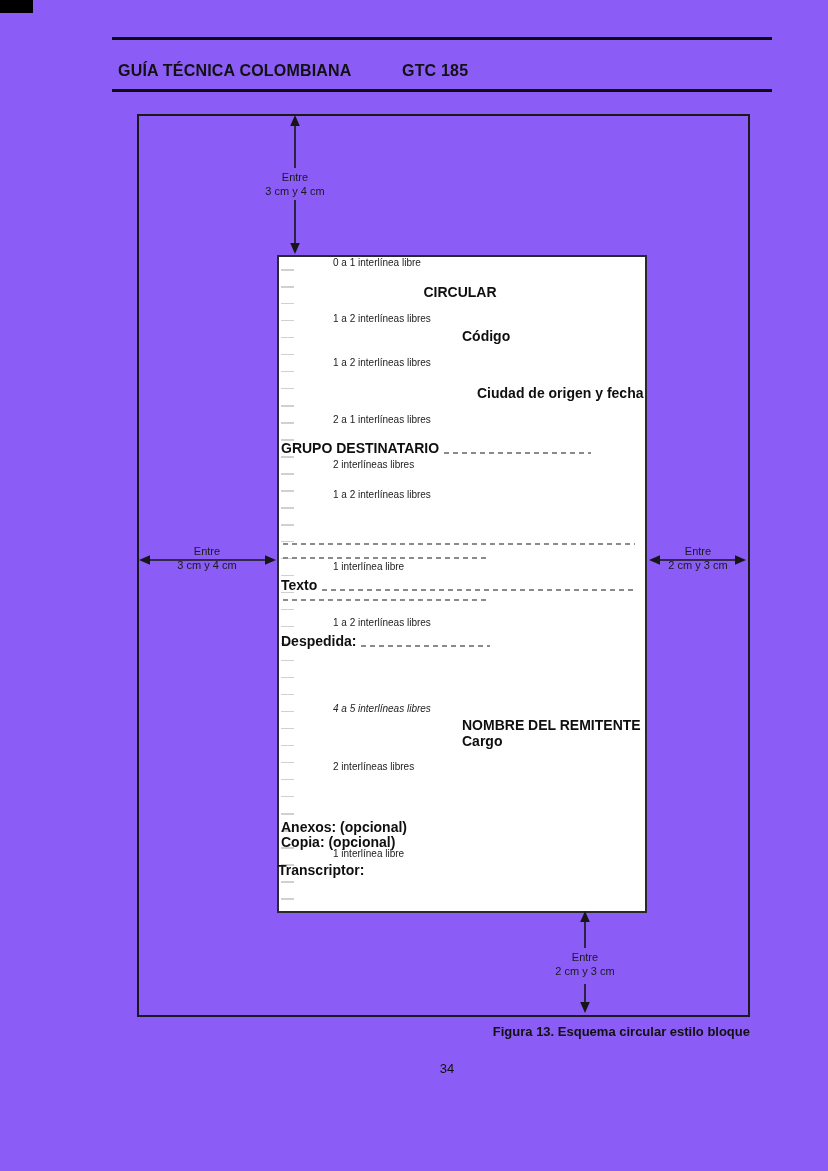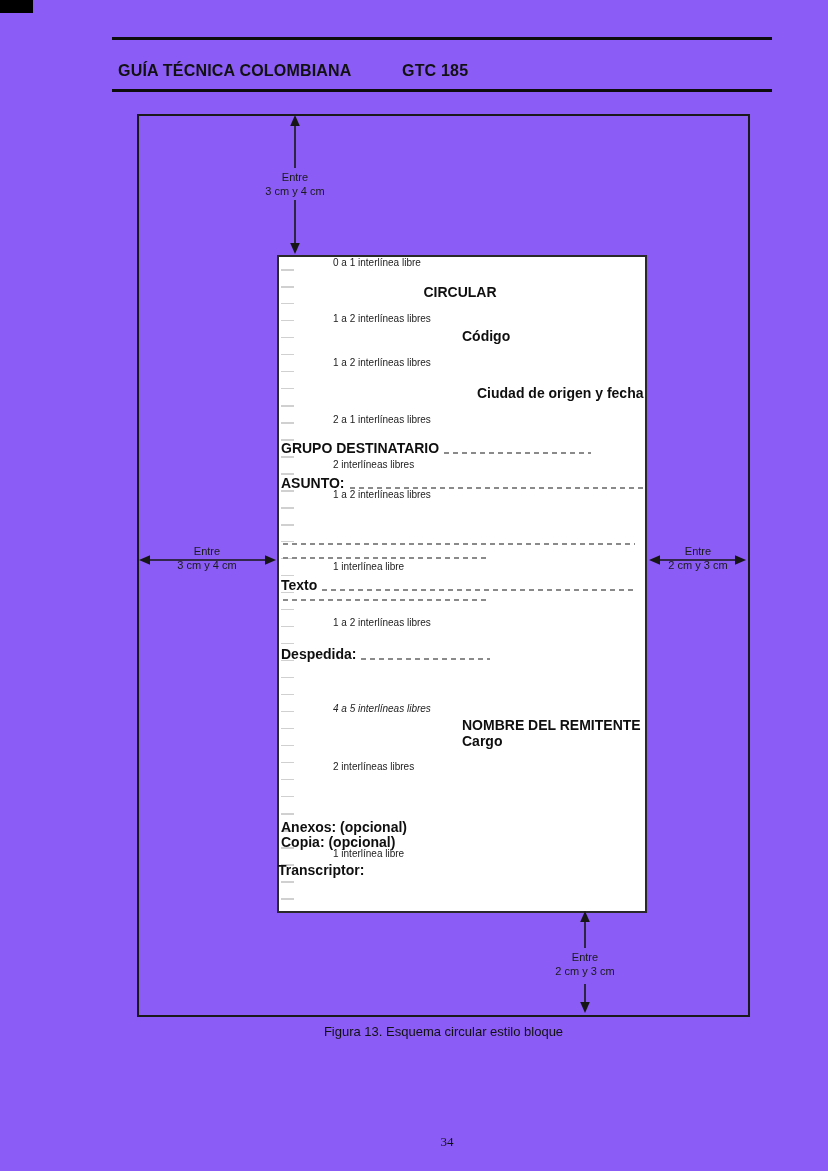--- a/index.html
+++ b/index.html
@@ -26,21 +26,21 @@
   }
   .dashline{
     height:2px;
     background:repeating-linear-gradient(90deg,#8a8a8a 0 5px,transparent 5px 9px);
   }
   .ticks{
     width:13px;
     background:repeating-linear-gradient(180deg,#d0d0d0 0 1.5px,transparent 1.5px 17px);
   }
   .mlabel{font-size:11px;color:#1a1a1a;text-align:center;line-height:14px;white-space:nowrap;}
-  .caption{font-weight:normal;font-size:13px;text-align:center;}
+  .caption{font-weight:bold;font-size:13px;text-align:right;}
   .pagenum{font-size:13px;text-align:center;}
   svg.overlay{position:absolute;left:0;top:0;pointer-events:none;}
   svg .aline{stroke:#161616;stroke-width:1.6px;}
   svg .ahead{fill:#161616;stroke:none;}
 </style>
 </head>
 <body>
 
 <div class="page">
 
@@ -71,44 +71,40 @@
 
   <div class="abs note" style="left:333px;top:414px;">2 a 1 interlíneas libres</div>
 
   <div class="abs schema-row" style="left:281px;top:440px;width:310px;">
     <span class="lbl">GRUPO DESTINATARIO</span>
     <span class="dashfill"></span>
   </div>
 
   <div class="abs note" style="left:333px;top:459px;">2 interlíneas libres</div>
 
-  <div class="abs schema-row" style="left:281px;top:475px;width:362px;">
-    <span class="lbl">ASUNTO:</span>
-    <span class="dashfill"></span>
-  </div>
 
   <div class="abs note" style="left:333px;top:489px;">1 a 2 interlíneas libres</div>
 
 
   <div class="abs dashline" style="left:283px;top:543px;width:352px;"></div>
 
   <div class="abs dashline" style="left:283px;top:557px;width:207px;"></div>
 
   <div class="abs note" style="left:333px;top:561px;">1 interlínea libre</div>
 
   <div class="abs schema-row" style="left:281px;top:577px;width:356px;">
     <span class="lbl">Texto</span>
     <span class="dashfill"></span>
   </div>
 
   <div class="abs dashline" style="left:283px;top:599px;width:207px;"></div>
 
   <div class="abs note" style="left:333px;top:617px;">1 a 2 interlíneas libres</div>
 
-  <div class="abs schema-row" style="left:281px;top:646px;width:209px;">
+  <div class="abs schema-row" style="left:281px;top:633px;width:209px;">
     <span class="lbl">Despedida:</span>
     <span class="dashfill"></span>
   </div>
 
   <div class="abs note" style="left:333px;top:703px;font-style:italic;">4 a 5 interlíneas libres</div>
 
   <div class="abs lbl" style="left:462px;top:717px;">NOMBRE DEL REMITENTE</div>
   <div class="abs lbl" style="left:462px;top:733px;">Cargo</div>
 
   <div class="abs note" style="left:333px;top:761px;">2 interlíneas libres</div>
@@ -158,15 +154,15 @@
     <div>2 cm y 3 cm</div>
   </div>
 
   <div class="abs mlabel" style="left:535px;top:950px;width:100px;">
     <div>Entre</div>
     <div>2 cm y 3 cm</div>
   </div>
 
   <div class="abs caption" style="left:137px;top:1024px;width:613px;">Figura 13. Esquema circular estilo bloque</div>
 
-  <div class="abs pagenum" style="left:407px;top:1134px;width:80px;font-family:Liberation Serif, serif;">34</div>
+  <div class="abs pagenum" style="left:407px;top:1061px;width:80px;">34</div>
 
 </div>
 
 </body></html>

